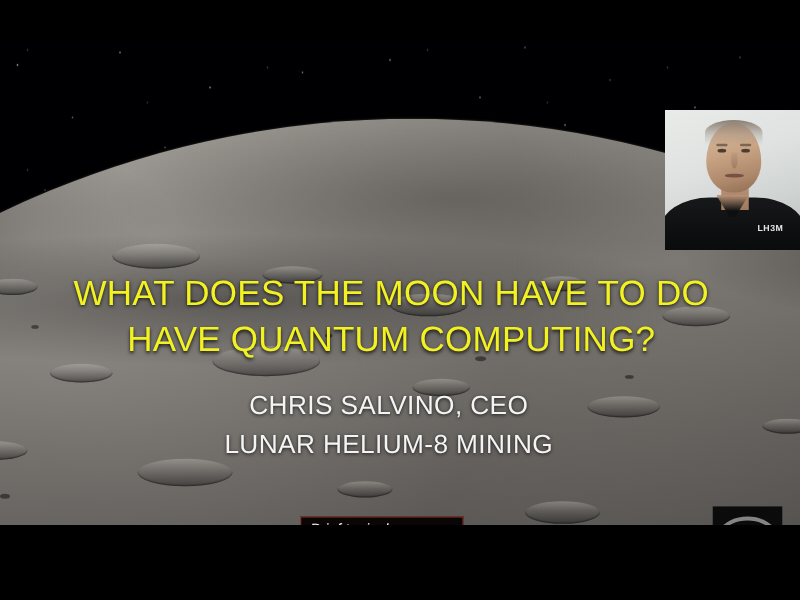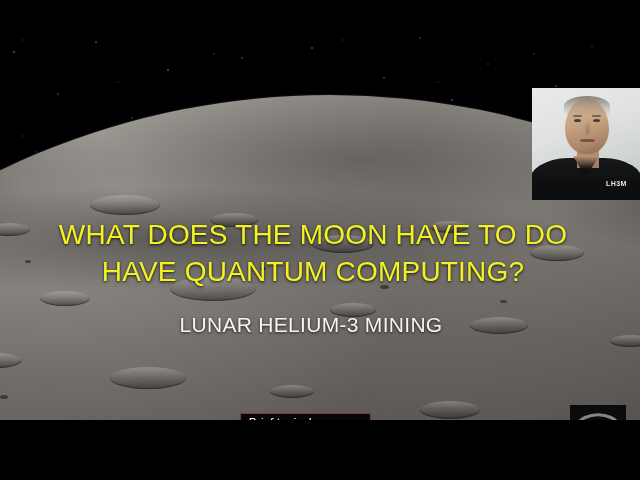--- a/index.html
+++ b/index.html
@@ -378,21 +378,22 @@
       <div class="speck" style="left:430px; top:300px; width:8px; height:4px;"></div>
 
     </div>
 
     <div class="title-block">
       <div class="title-line">WHAT DOES THE MOON HAVE TO DO</div>
       <div class="title-line">HAVE QUANTUM COMPUTING?</div>
     </div>
 
     <div class="subtitle-block">
-      <div class="subtitle-line">LUNAR HELIUM-3 MINING</div>
+      <div class="subtitle-line">CHRIS SALVINO, CEO</div>
+      <div class="subtitle-line">LUNAR HELIUM-8 MINING</div>
     </div>
 
     <div class="caption-box">
       <span class="caption-text">Brief topical summary</span>
     </div>
 
     <div class="corner-logo">
       <svg width="56" height="34" viewBox="0 0 56 34" aria-hidden="true">
         <rect x="0" y="0" width="56" height="34" fill="#0b0b0b"></rect>
         <path d="M6 21 C 14 6, 42 6, 50 21" stroke="#9a9a9a" stroke-width="3.2" fill="none" opacity="0.85"></path>

